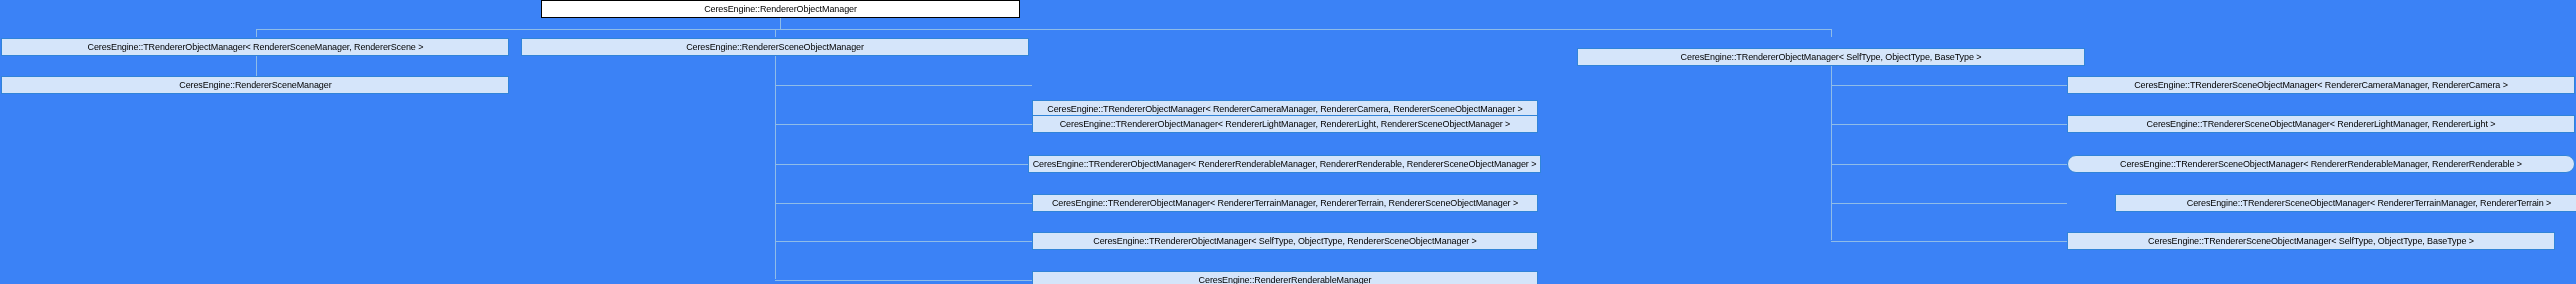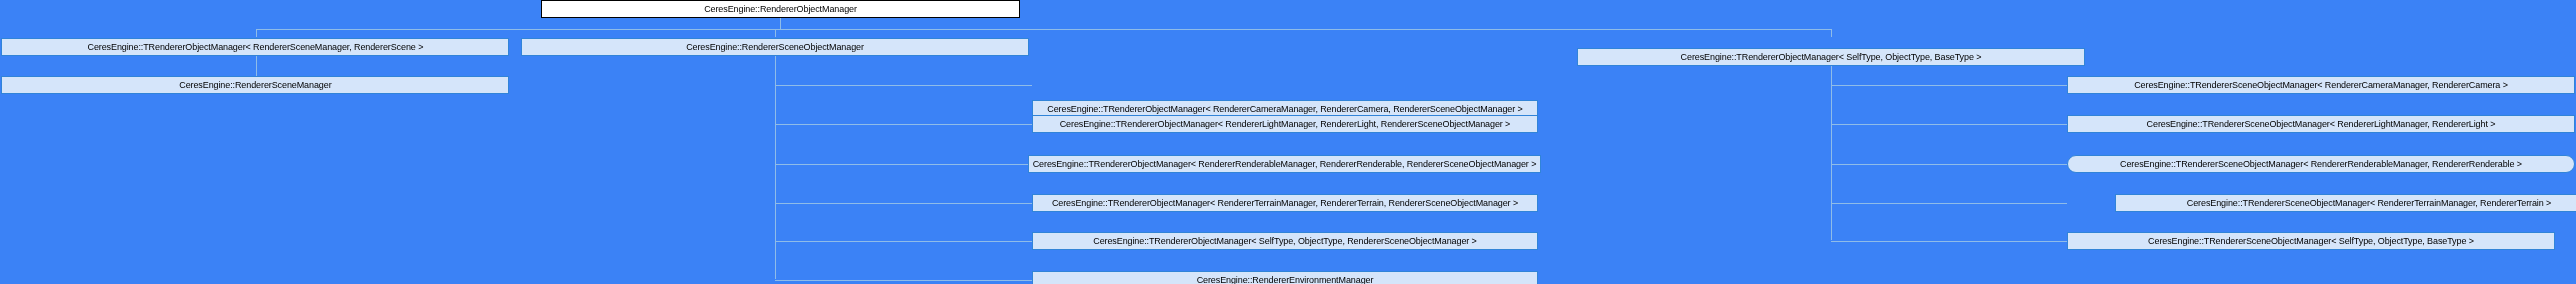--- a/index.html
+++ b/index.html
@@ -122,21 +122,21 @@
 
   <div class="node derived" style="left:1032px; top:194px; width:506px;">
     <span class="node-label">CeresEngine::TRendererObjectManager&lt; RendererTerrainManager, RendererTerrain, RendererSceneObjectManager &gt;</span>
   </div>
 
   <div class="node derived" style="left:1032px; top:232px; width:506px;">
     <span class="node-label">CeresEngine::TRendererObjectManager&lt; SelfType, ObjectType, RendererSceneObjectManager &gt;</span>
   </div>
 
   <div class="node derived" style="left:1032px; top:271px; width:506px;">
-    <span class="node-label">CeresEngine::RendererEnvironmentManager</span>
+    <span class="node-label">CeresEngine::RendererRenderableManager</span>
   </div>
 
   <div class="node derived" style="left:2067px; top:76px; width:508px;">
     <span class="node-label">CeresEngine::TRendererSceneObjectManager&lt; RendererCameraManager, RendererCamera &gt;</span>
   </div>
 
   <div class="node derived" style="left:2067px; top:115px; width:508px;">
     <span class="node-label">CeresEngine::TRendererSceneObjectManager&lt; RendererLightManager, RendererLight &gt;</span>
   </div>
 

